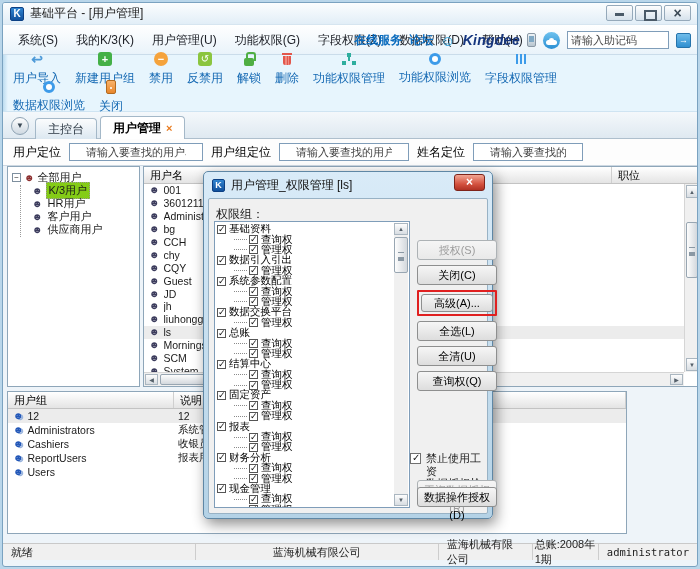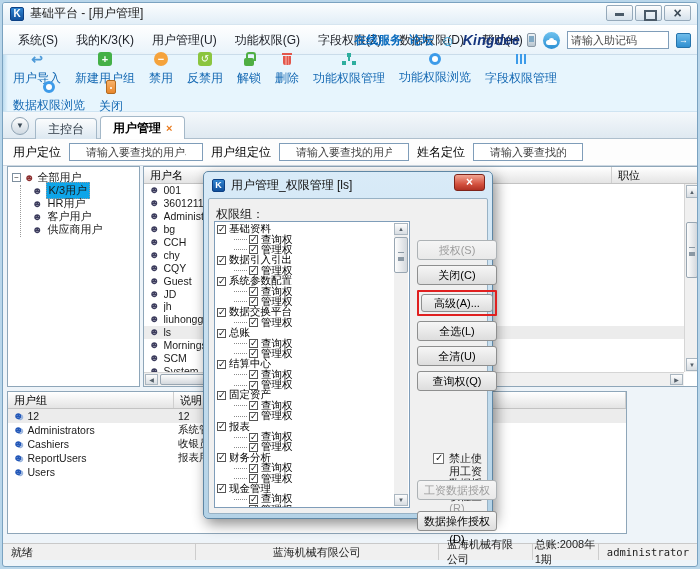--- a/index.html
+++ b/index.html
@@ -72,21 +72,21 @@
   .loc-input { height:18px; border:1px solid #7f9db9; font-size:11px; padding:0 16px; }
   .loc-input::placeholder { color:#3f3f3f; }
 
   
   .panel { position:absolute; background:#fff; border:1px solid #8ea6b9; }
   #tree-panel { left:4px; top:163px; width:133px; height:221px; font-size:11px; overflow:hidden; }
   .tree-row { height:13px; display:flex; align-items:center; gap:3px; white-space:nowrap; }
   .tree-root { margin:4px 0 0 4px; }
   .tree-child { margin-left:24px; position:relative; }
   .tree-child .lbl { padding:0 2px; }
-  .tree-child.selected .lbl { background:#0ea5e9; border:1px dotted #9a9a9a; }
+  .tree-child.selected .lbl { background:#84cc16; border:1px dotted #9a9a9a; }
   .expander { width:9px; height:9px; border:1px solid #7e8f9e; background:#fff; font-size:8px; line-height:7px; text-align:center; color:#333; }
   .person { font-size:10px; color:#3b3b5c; line-height:10px; }
   .person.red { color:#8c2f2f; }
   .tree-vline { position:absolute; left:12px; top:18px; height:52px; border-left:1px dotted #9a9a9a; }
 
   #user-panel { left:140px; top:163px; width:557px; height:221px; overflow:hidden; }
   .list-header { height:17px; background:linear-gradient(#ffffff,#e4e4e4); border-bottom:1px solid #c3c3c3; display:flex; align-items:center; font-size:11px; color:#000; position:relative; }
   .lh-col { padding:0 6px; height:100%; display:flex; align-items:center; border-right:1px solid #cfcfcf; }
   .user-rows { position:absolute; left:0; top:17px; right:15px; bottom:14px; overflow:hidden; }
   .u-row { height:12.9px; display:flex; align-items:center; gap:4px; padding-left:5px; font-size:10.5px; white-space:nowrap; }
@@ -127,21 +127,21 @@
   .p-row .cb { width:9px; height:9px; border:1px solid #555; background:#fff; margin-right:3px; position:relative; flex:0 0 auto; }
   .p-row .cb::before { content:"\2713"; position:absolute; left:0px; top:-2px; font-size:9px; color:#111; }
   .p-row.child { margin-left:17px; }
   .p-row.child::before { content:""; width:13px; border-top:1px dotted #8a8a8a; margin-right:2px; }
   .pv { position:absolute; right:1px; top:1px; width:14px; bottom:1px; background:#f0f0f0; }
   .dlg-btncol { position:absolute; left:208px; top:41px; width:80px; display:flex; flex-direction:column; gap:5px; }
   .btn { height:20px; background:linear-gradient(#f6f6f6,#dddddd); border:1px solid #8e8f8f; border-radius:3px; font-size:11px; color:#000; text-align:center; line-height:18px; }
   .btn:disabled, .btn.disabled { color:#9c9c9c; border-color:#adb2b5; background:linear-gradient(#f5f5f5,#e9e9e9); }
   .red-box { border:2px solid #e02020; padding:2px; border-radius:1px; }
   .red-box .btn { width:100%; height:18px; line-height:16px; display:block; }
-  .salary-check { position:absolute; left:224px; top:253px; display:flex; gap:5px; font-size:11px; line-height:12.5px; }
+  .salary-check { position:absolute; left:201px; top:253px; display:flex; gap:5px; font-size:11px; line-height:12.5px; }
   .salary-check .cbx { width:11px; height:11px; border:1px solid #707070; background:#fff; position:relative; margin-top:1px; flex:0 0 auto; }
   .salary-check .cbx::before { content:"\2713"; position:absolute; left:1px; top:-2px; font-size:10px; }
   .b-abs { position:absolute; left:208px; width:80px; }
 
   .clip { overflow:hidden; text-overflow:clip; }
 </style>
 </head>
 <body>
 
 <div id="window">
@@ -548,17 +548,17 @@
           <button class="btn">查询权(Q)</button>
         </div>
       <div class="salary-check">
         <span class="cbx"></span>
         <span>
           <span>禁止使用工资</span><br>
           <span>数据授权检查</span>
         </span>
       </div>
       <button class="btn b-abs disabled" style="top:281px" disabled="">工资数据授权(R)</button>
-      <button class="btn b-abs" style="top:312px">数据操作授权(D)</button>
+      <button class="btn b-abs" style="top:288px">数据操作授权(D)</button>
     </div>
   </div>
 
 </div>
 
 </body></html>

